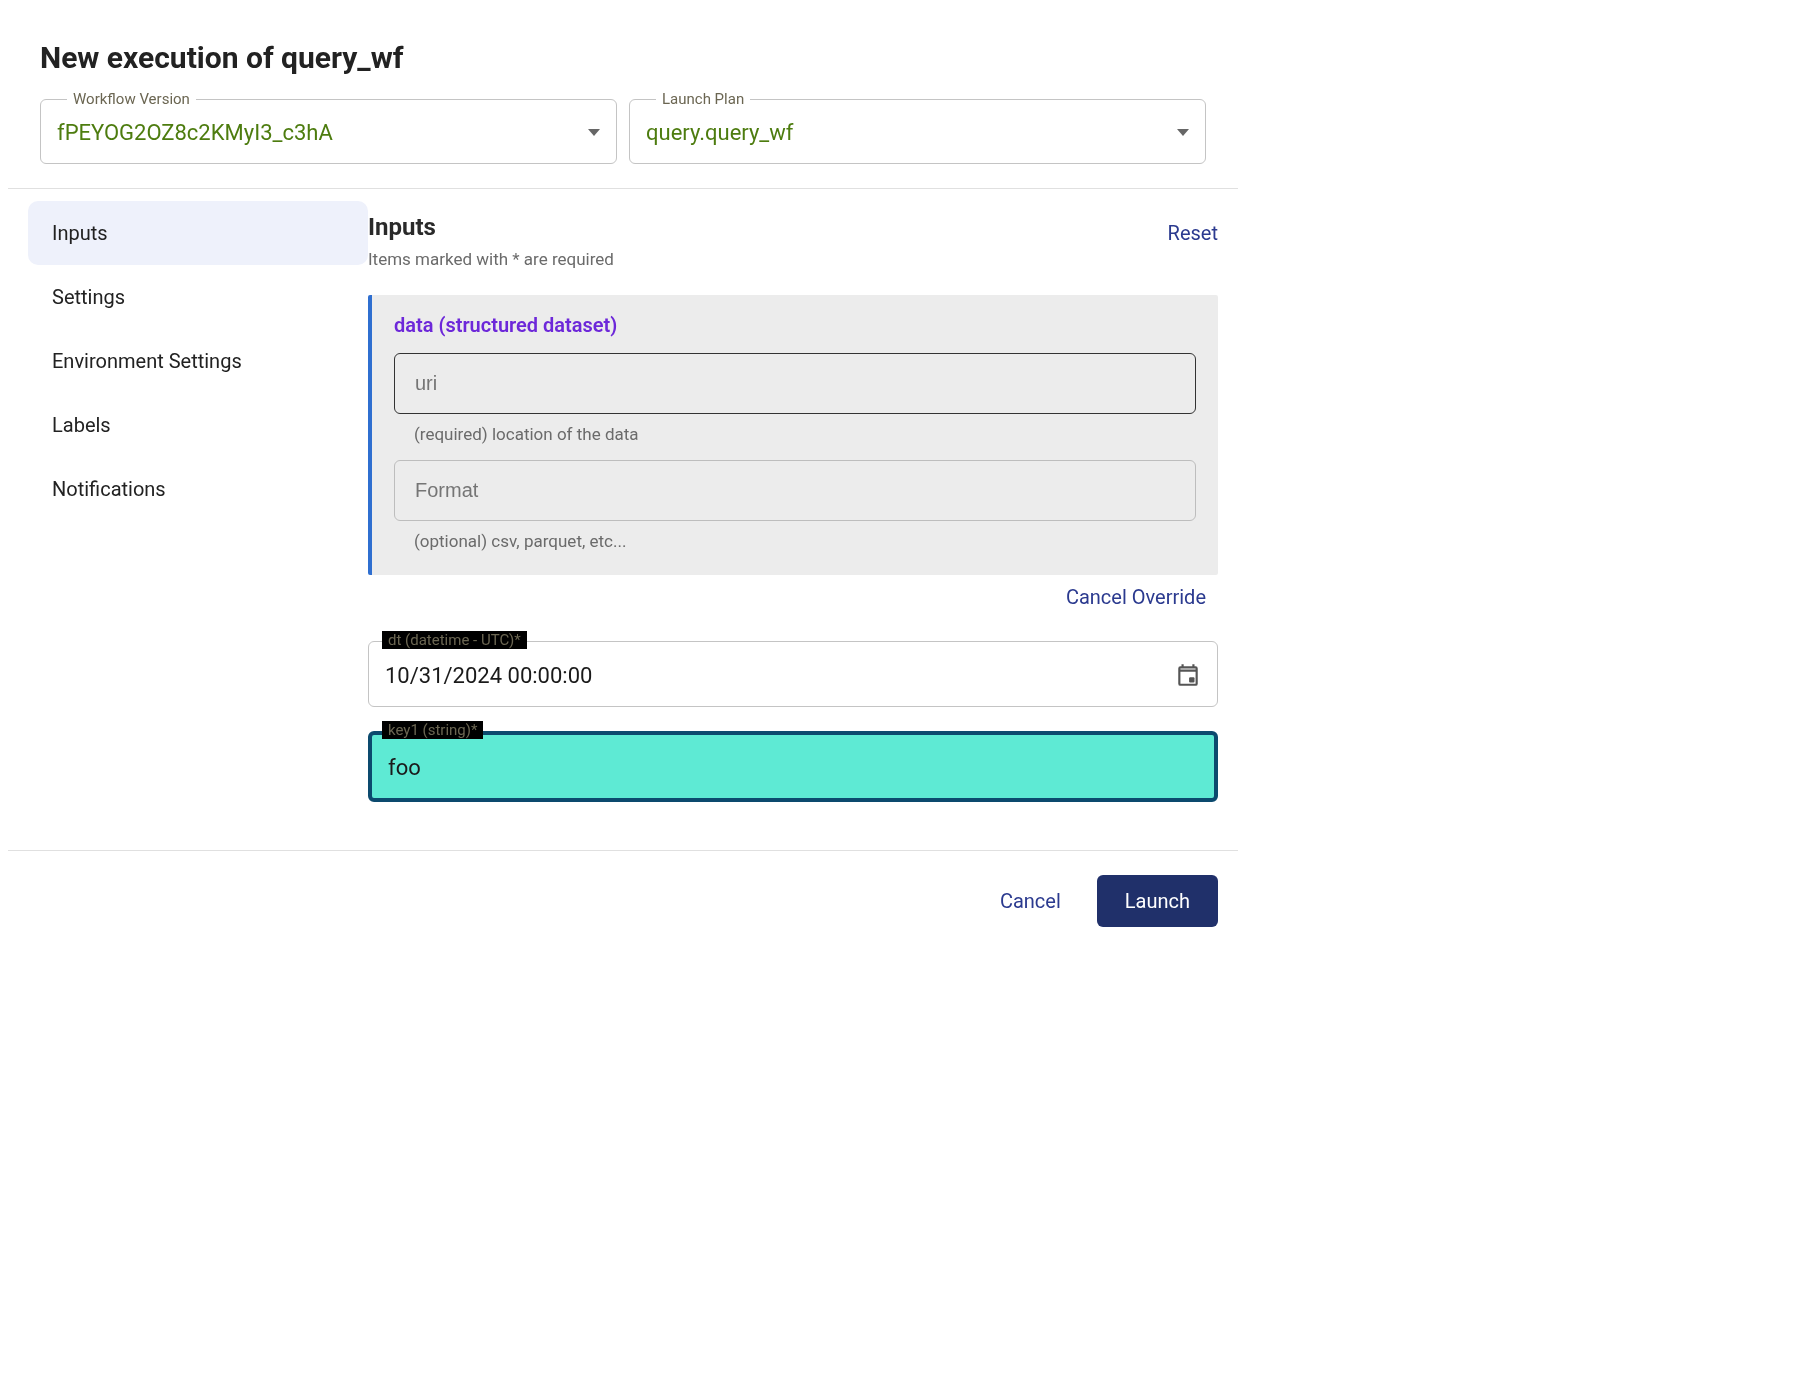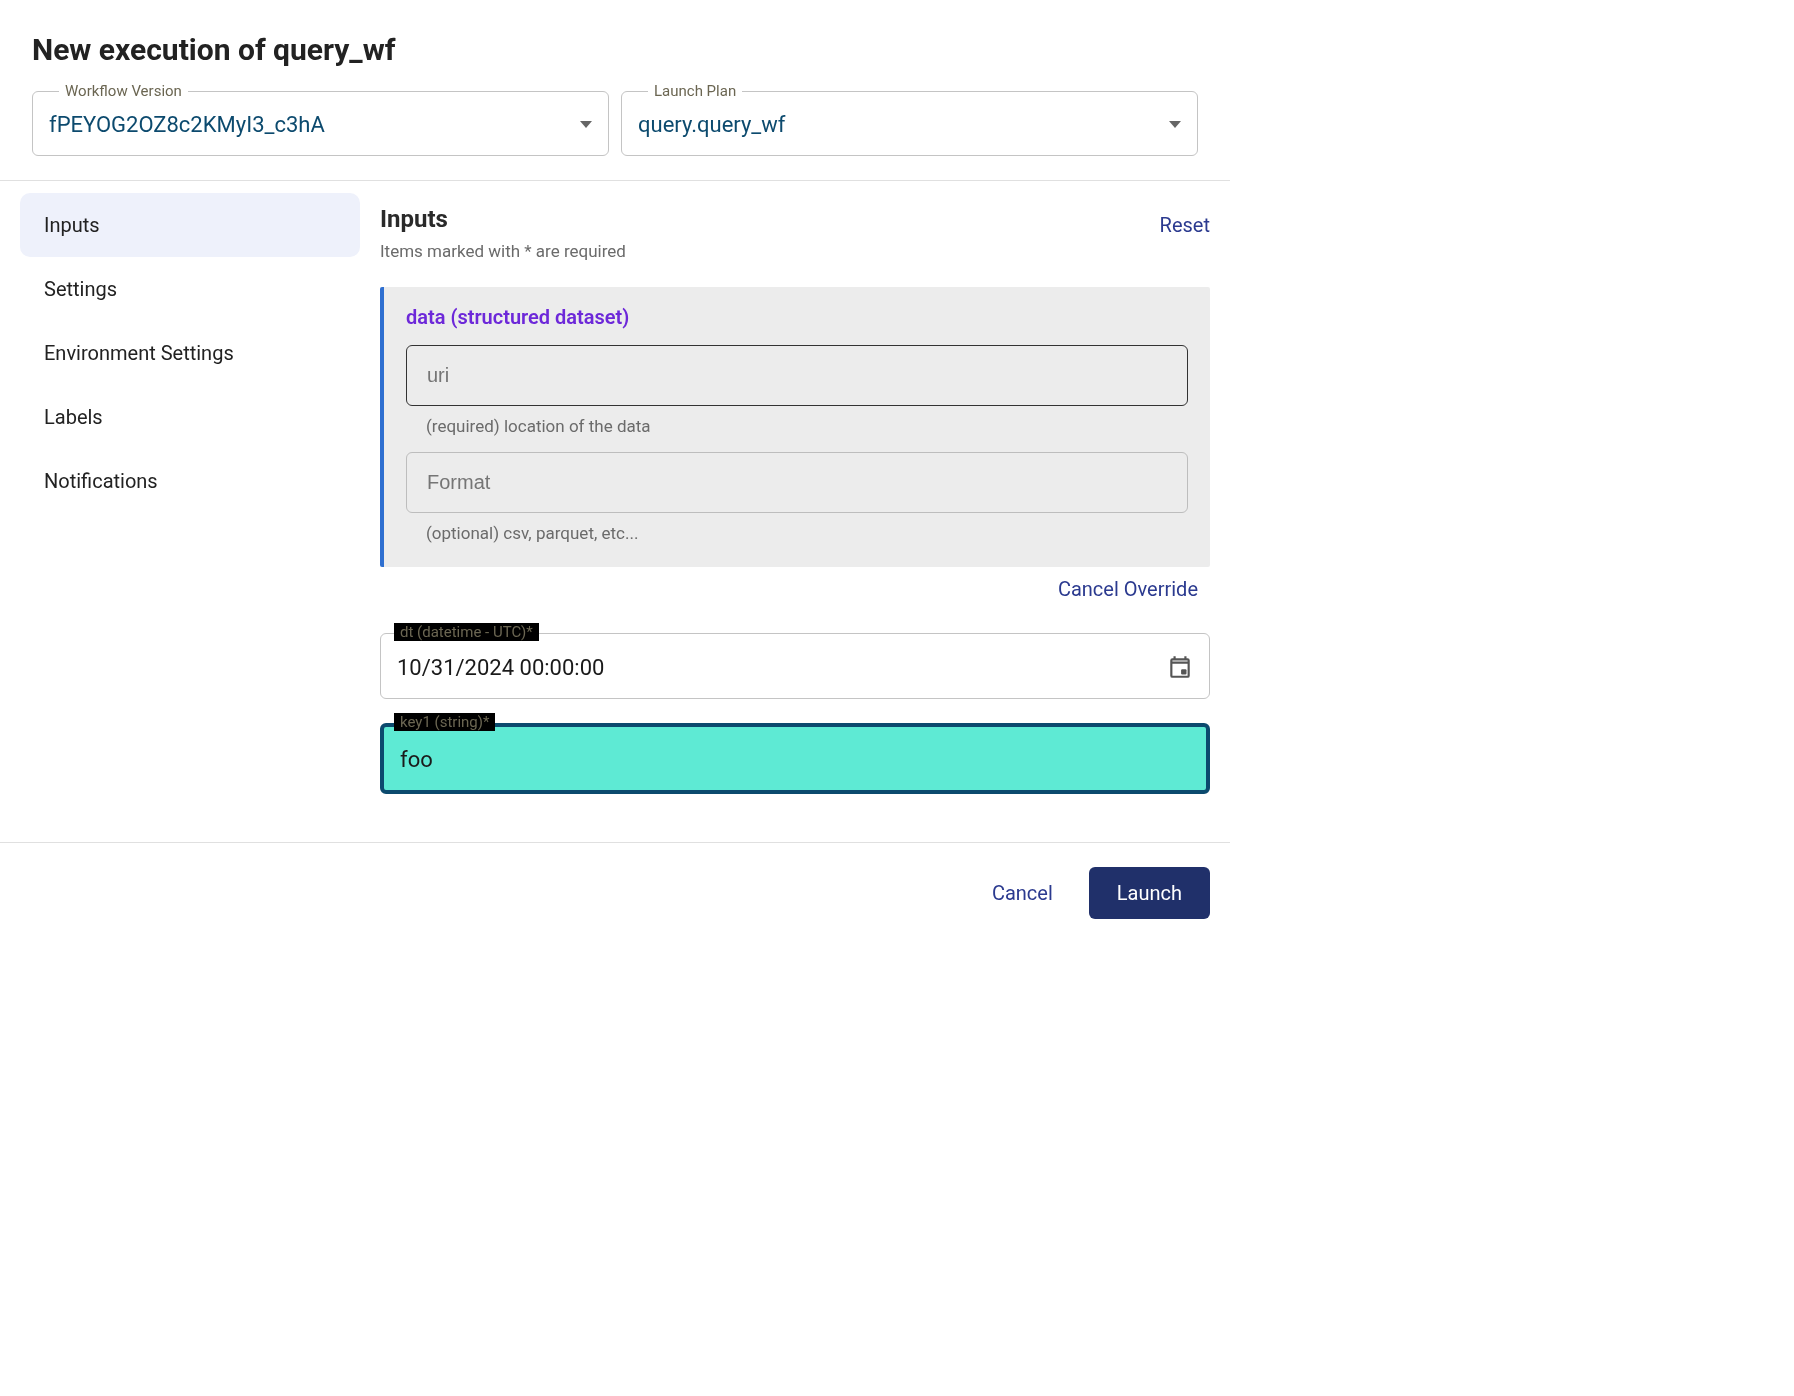--- a/index.html
+++ b/index.html
@@ -4,21 +4,21 @@
 <style>
   * { box-sizing: border-box; margin: 0; padding: 0; }
   body {
     font-family: -apple-system, BlinkMacSystemFont, "Segoe UI", Roboto, Helvetica, Arial, sans-serif;
     background: #fff;
     color: #1a1a1a;
     font-size: 16px;
   }
   .page {
     width: 1230px;
-    margin: 0;
+    margin: 8px;
     padding: 0;
   }
   .header {
     padding: 32px 32px 24px 32px;
   }
   h1 {
     font-size: 30px;
     font-weight: 700;
     color: #222;
   }
@@ -42,37 +42,37 @@
     position: absolute;
     top: -10px;
     left: 26px;
     background: #fff;
     padding: 0 6px;
     font-size: 15px;
     color: #6b6652;
   }
   .outlined-field .value {
     font-size: 22px;
-    color: #0c4a6e;
+    color: #4d7c0f;
   }
   .chevron {
     width: 0; height: 0;
     border-left: 6px solid transparent;
     border-right: 6px solid transparent;
     border-top: 7px solid #666;
   }
   .divider {
     height: 1px;
     background: #e0e0e0;
     width: 100%;
   }
   .body {
     display: flex;
     padding: 12px 20px 24px 20px;
-    gap: 20px;
+    gap: 0;
   }
   .sidebar {
     width: 340px;
     flex-shrink: 0;
     display: flex;
     flex-direction: column;
     gap: 0;
   }
   .side-item {
     padding: 20px 24px;

